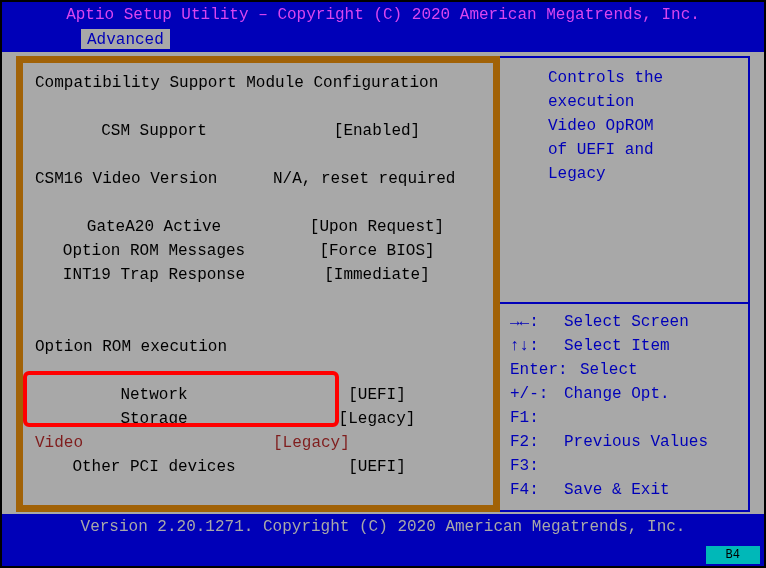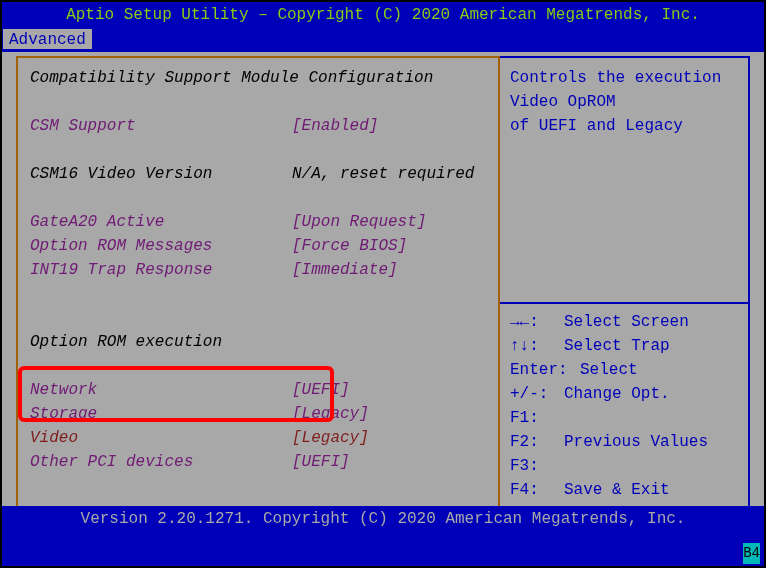--- a/index.html
+++ b/index.html
@@ -14,82 +14,83 @@
   }
   .bios-frame {
     width: 766px;
     height: 568px;
     background: #a8a8a8;
     border: 2px solid #000;
     position: relative;
   }
   .header {
     background: #0000b8;
-    color: #84cc16;
+    color: #d946ef;
     text-align: center;
     height: 26px;
     line-height: 26px;
   }
   .tab-row {
     background: #0000b8;
     height: 24px;
     display: flex;
+    padding-left: 78px;
   }
   .tab {
     background: #a8a8a8;
     color: #0000b8;
     padding: 0 6px;
     height: 22px;
     line-height: 22px;
     border: 1px solid #0000b8;
   }
   .content {
     position: absolute;
     top: 54px;
     left: 14px;
     right: 14px;
     bottom: 54px;
     display: flex;
   }
   .panel-left {
     flex: 0 0 484px;
-    border: 2px solid #a16207;
+    border: 7px solid #a16207;
     padding: 8px 12px;
     color: #000;
     position: relative;
-    font-style: italic;
   }
   .panel-right {
     flex: 1;
     border: 2px solid #0000b8;
     border-left: none;
     color: #0000b8;
     display: flex;
     flex-direction: column;
   }
   .help-desc {
-    padding: 8px 10px;
+    padding: 8px 28px;
     flex: 1;
+    margin-left: 20px;
   }
   .help-divider {
     height: 0;
     border-top: 2px solid #0000b8;
     margin: 0;
   }
   .help-keys {
     padding: 6px 10px 8px 10px;
   }
   .row {
     display: flex;
     height: 24px;
     align-items: center;
   }
   .row .label { flex: 0 0 238px; }
-  .row .value { flex: 1; white-space: nowrap; margin-left: 24px; }
-  .blue { color: #701a75; }
+  .row .value { flex: 1; white-space: nowrap; }
+  .blue { color: #000000; text-align: center; }
   .black { color: #000; }
   .white { color: #7f1d1d; }
   .spacer { height: 24px; }
   .highlight-box {
     position: absolute;
     border: 4px solid #ff0000;
     border-radius: 6px;
     pointer-events: none;
   }
   #hl1 {
@@ -98,34 +99,34 @@
     width: 316px;
     height: 56px;
   }
   .footer {
     position: absolute;
     bottom: 0;
     left: 0;
     right: 0;
     background: #0000b8;
     color: #a8a8a8;
-    height: 60px;
+    height: 52px;
   }
   .footer-text {
     text-align: center;
     line-height: 26px;
   }
   .footer-badge {
     position: absolute;
     right: 4px;
     bottom: 2px;
     background: #00b8b8;
     color: #000;
-    padding: 0 0;
-    font-size: 14px;
+    padding: 0 20px;
+    font-size: 12px;
   }
   .key-line { display: flex; }
   .key-key { flex: 0 0 54px; white-space: nowrap; }
 </style>
 </head>
 <body>
 
 <div class="bios-frame">
 
   <div class="header">
@@ -206,21 +207,21 @@
         <div>of UEFI and Legacy</div>
       </div>
       <div class="help-divider"></div>
       <div class="help-keys">
         <div class="key-line">
             <span class="key-key">→←:</span>
             <span>Select Screen</span>
           </div>
         <div class="key-line">
             <span class="key-key">↑↓:</span>
-            <span>Select Trap</span>
+            <span>Select Item</span>
           </div>
         <div class="key-line">
             <span class="key-key" style="flex:0 0 70px">Enter:</span>
             <span>Select</span>
           </div>
         <div class="key-line">
             <span class="key-key">+/-:</span>
             <span>Change Opt.</span>
           </div>
         <div class="key-line">

